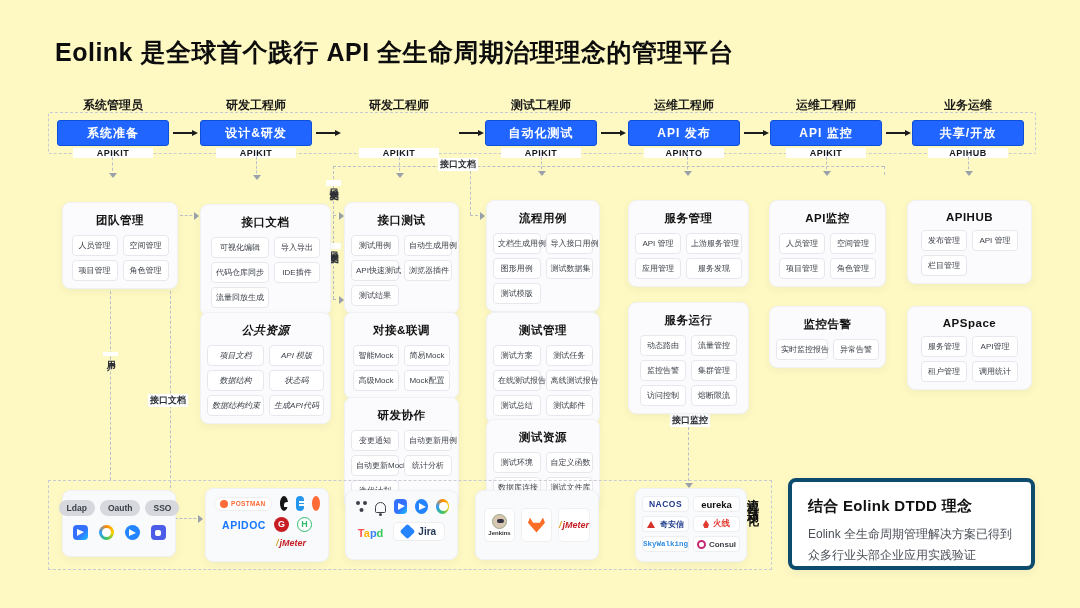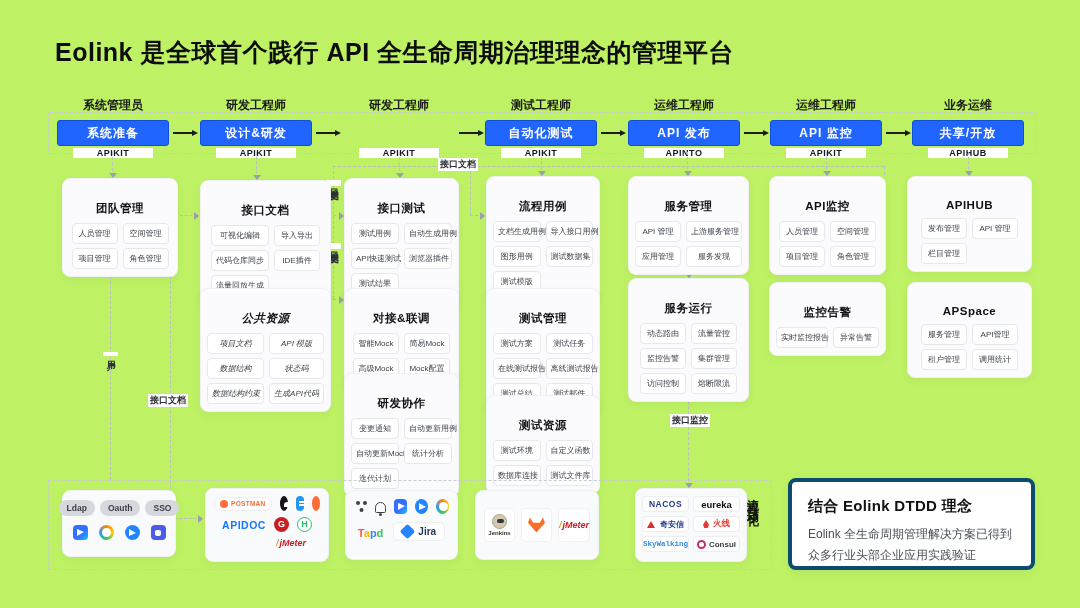--- a/index.html
+++ b/index.html
@@ -1,30 +1,30 @@
 <!DOCTYPE html>
 <html><head>
 <meta charset="utf-8">
 <style>
   * { margin:0; padding:0; box-sizing:border-box; }
   html,body { width:1080px; height:608px; background:#fff; font-family:"Liberation Sans", sans-serif; overflow:hidden; }
-  .page { position:relative; width:1080px; height:608px; background:#bef264; }
+  .page { position:relative; width:1080px; height:608px; background:#fef9c3; }
 
   .title { position:absolute; left:55px; top:36px; font-size:25px; font-weight:800; color:#0d0d0d; letter-spacing:0.5px; }
 
   .role { position:absolute; top:97px; width:120px; text-align:center; font-size:12px; font-weight:bold; color:#1a1a1a; }
   .flowbox { position:absolute; left:48px; top:112px; width:988px; height:42px; border:1px dashed #c6cbd4; border-radius:2px; }
   .stagebtn { position:absolute; top:120px; width:112px; height:26px; background:#2065ff; border:1px solid #0f4fd8; border-radius:3px;
               color:#fff; font-size:12px; font-weight:bold; display:flex; align-items:center; justify-content:center; letter-spacing:1px; }
   .prod { position:absolute; top:148px; width:80px; text-align:center; font-size:9px; font-weight:bold; color:#16181d; background:#fff; letter-spacing:0.5px; }
   .sline { position:absolute; top:132px; width:23px; height:0; border-top:2px solid #1c1c1c; }
   .sline::after { content:''; position:absolute; right:-2px; top:-4px; border-left:6px solid #1c1c1c; border-top:3px solid transparent; border-bottom:3px solid transparent; }
 
-  .card { position:absolute; background:#fbfbfd; border:1px solid #f0f1f4; border-radius:8px; padding:20px 6px 7px;
-          box-shadow:0 3px 8px rgba(25,35,60,0.05); }
+  .card { position:absolute; background:#fbfbfd; border:1px solid #f0f1f4; border-radius:8px; padding:8px 6px 7px;
+          box-shadow:0 3px 8px rgba(25,35,60,0.05);margin-top:24px; }
   .card h3 { font-size:11.5px; font-weight:bold; color:#111; text-align:center; margin:2px 0 7px; letter-spacing:0.5px; }
   .chips { display:grid; grid-template-columns:auto auto; gap:4px 5px; justify-content:center; }
   .chip { background:#fff; border:1px solid #e6e8ee; border-radius:4px; font-size:8px; color:#3a3f47; padding:4px 4px;
           text-align:center; white-space:nowrap; min-width:46px; }
 
   
   .c1 {left:62px; top:178px; width:116px; min-height:72px;}
   .c2 {left:200px; top:180px; width:131px; min-height:92px;}
   .c3 {left:200px; top:288px; width:131px; min-height:90px;font-style:italic;}
   .c4 {left:344px; top:178px; width:115px; min-height:90px;}

